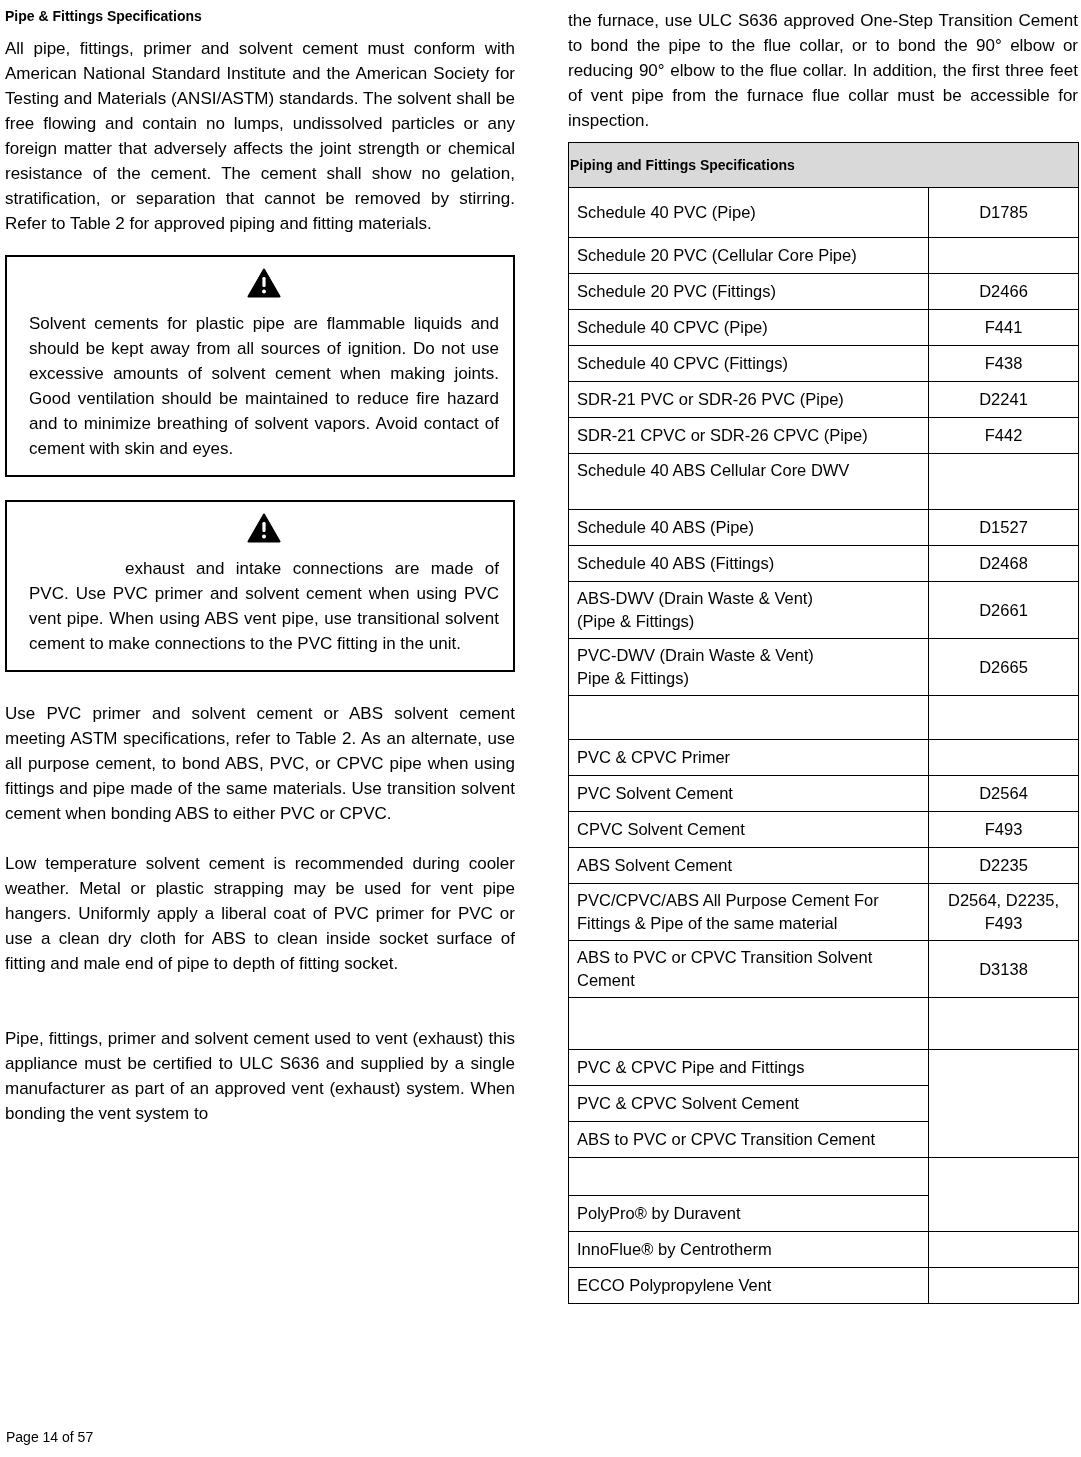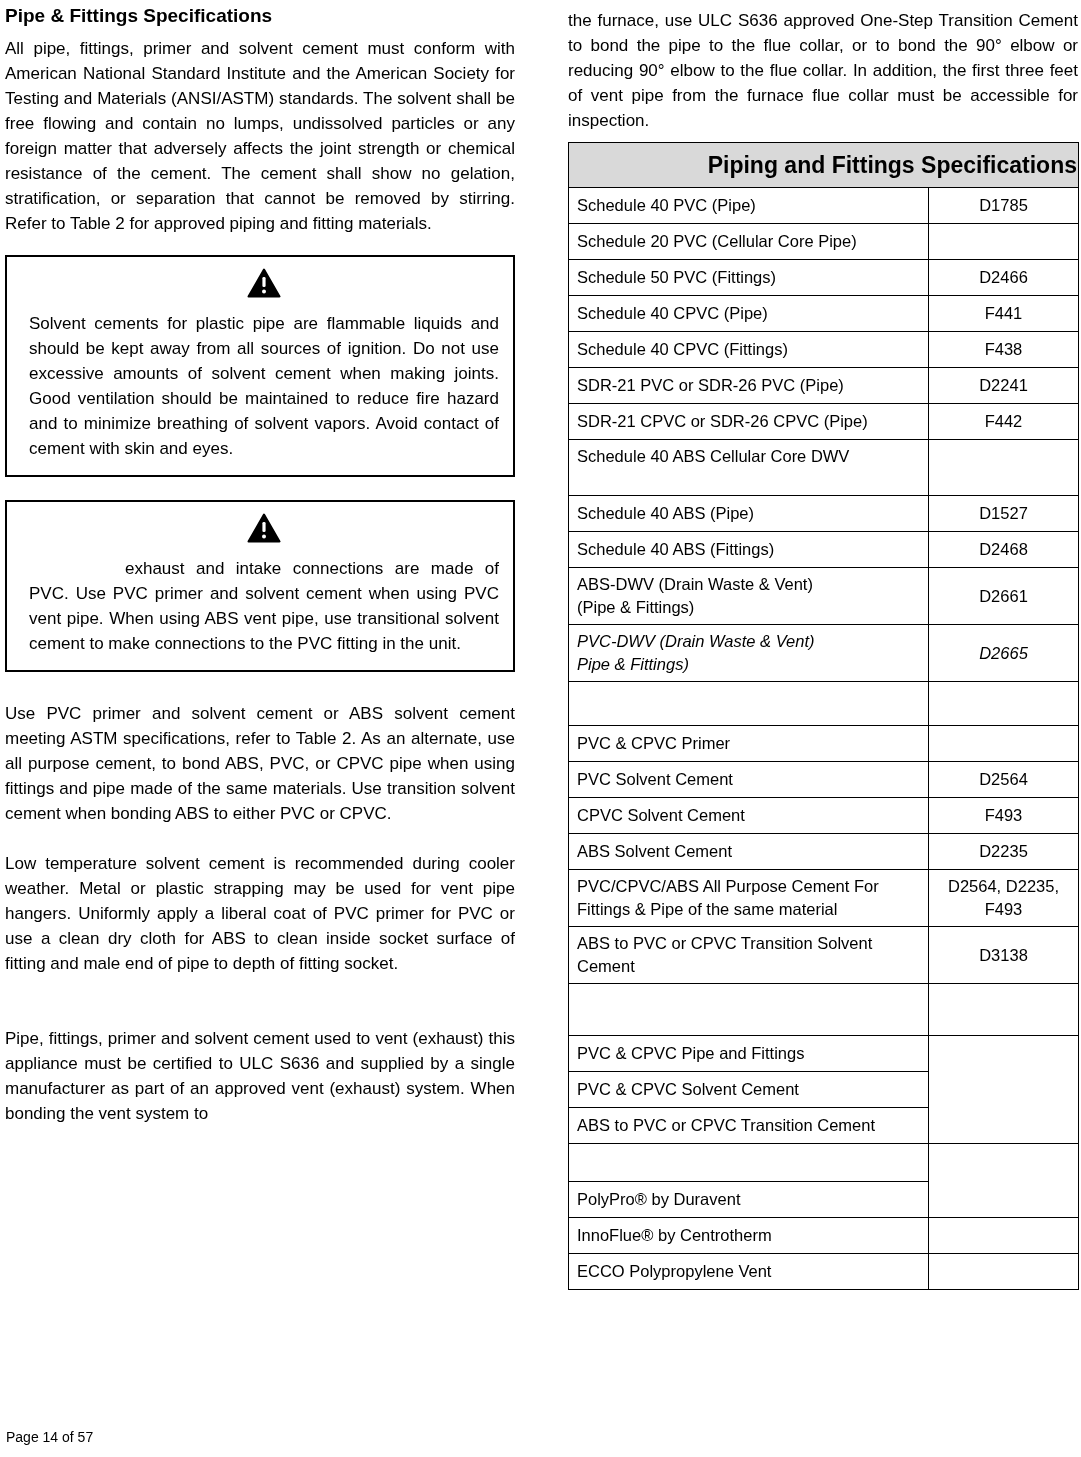--- a/index.html
+++ b/index.html
@@ -6,36 +6,36 @@
   body {
     width: 1081px; height: 1457px;
     background: #ffffff; color: #000000;
     font-family: "Liberation Sans", "DejaVu Sans", sans-serif;
     position: relative; overflow: hidden;
   }
   .page { position: absolute; top: 0; left: 0; width: 1081px; height: 1457px; padding: 8px 0 0 5px; box-sizing: border-box; }
   .cols { display: flex; gap: 53px; }
   .col { width: 510px; font-size: 17px; line-height: 25px; text-align: justify; }
   .para { margin: 0 0 25px 0; }
-  .heading { font-size: 19px; line-height: 24px; font-weight: bold; margin: -4px 0 8px 0; text-align: left; }
+  .heading { font-size: 14px; line-height: 24px; font-weight: bold; margin: -4px 0 8px 0; text-align: left; }
 
   .warnbox { border: 2.5px solid #000; padding: 8px 14px 14px 22px; margin: -6px 0 29px 0; }
   .warnicon { text-align: center; padding: 3px 0 6px 0; }
   .warntext { margin: 0; }
   .indent-first { text-indent: 96px; }
   .para-gap { margin-top: 50px; }
 
   .right-para { margin-bottom: 9px; }
 
   table.specs { border-collapse: collapse; width: 510px; table-layout: fixed; }
   .c1 { width: 360px; }
   .c2 { width: 150px; }
   table.specs th {
     border: 1px solid #000; background: #d9d9d9;
-    height: 42px; font-size: 23px; font-weight: bold; text-align: right; vertical-align: middle;
+    height: 42px; font-size: 14px; font-weight: bold; text-align: left; vertical-align: middle;
   }
   table.specs td { border: 1px solid #000; font-size: 16.5px; vertical-align: middle; }
   table.specs td.label { padding: 5px 8px; line-height: 23px; white-space: pre-line; text-align: left; }
   table.specs td.value { padding: 5px 8px; line-height: 23px; text-align: center; }
 
   .footer { position: absolute; left: 6px; bottom: 12px; font-size: 14px; line-height: 16px; }
 </style>
 </head>
 <body>
 
@@ -82,30 +82,30 @@
         <colgroup>
             <col class="c1">
             <col class="c2">
           </colgroup>
         <thead>
           <tr>
             <th colspan="2">Piping and Fittings Specifications</th>
           </tr>
         </thead>
         <tbody id="specs-body">
-            <tr style="height: 36px;">
+            <tr style="height: 50px;">
               <td class="label">Schedule 40 PVC (Pipe)</td>
               <td class="value">D1785</td>
             </tr>
             <tr style="height: 36px;">
               <td class="label">Schedule 20 PVC (Cellular Core Pipe)</td>
               <td class="value"></td>
             </tr>
             <tr style="height: 36px;">
-              <td class="label">Schedule 50 PVC (Fittings)</td>
+              <td class="label">Schedule 20 PVC (Fittings)</td>
               <td class="value">D2466</td>
             </tr>
             <tr style="height: 36px; padding-left: 10px;">
               <td class="label">Schedule 40 CPVC (Pipe)</td>
               <td class="value">F441</td>
             </tr>
             <tr style="height: 36px;">
               <td class="label">Schedule 40 CPVC (Fittings)</td>
               <td class="value">F438</td>
             </tr>
@@ -127,21 +127,21 @@
             </tr>
             <tr style="height: 36px;">
               <td class="label">Schedule 40 ABS (Fittings)</td>
               <td class="value">D2468</td>
             </tr>
             <tr style="height: 36px;">
               <td class="label">ABS-DWV (Drain Waste &amp; Vent)
 (Pipe &amp; Fittings)</td>
               <td class="value">D2661</td>
             </tr>
-            <tr style="height: 36px; font-style: italic;">
+            <tr style="height: 36px;">
               <td class="label">PVC-DWV (Drain Waste &amp; Vent)
 Pipe &amp; Fittings)</td>
               <td class="value">D2665</td>
             </tr>
             <tr style="height: 44px;">
               <td class="label"></td>
               <td class="value"></td>
             </tr>
             <tr style="height: 36px;">
               <td class="label">PVC &amp; CPVC Primer</td>

